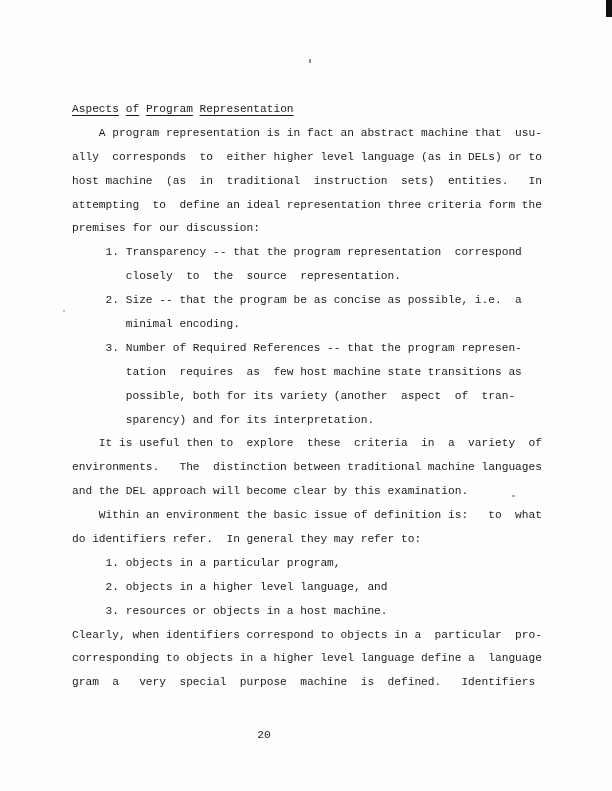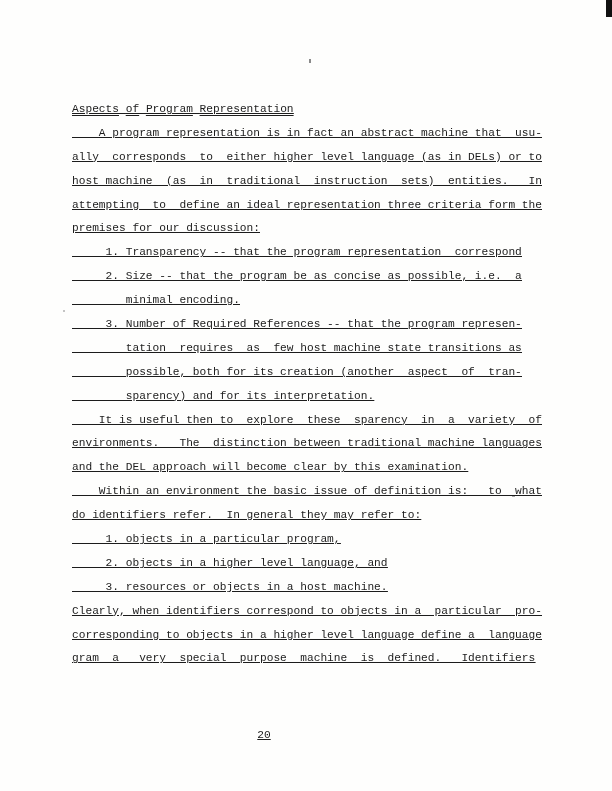--- a/index.html
+++ b/index.html
@@ -1,15 +1,15 @@
 <!DOCTYPE html>
 <html><head>
 <meta charset="utf-8">
 <style>
-  * { margin: 0; padding: 0; box-sizing: border-box; text-decoration: underline; }
+  * { margin: 0; padding: 0; box-sizing: border-box; }
   html, body { width: 612px; height: 791px; }
   body {
     position: relative;
     background: #fdfdfb;
     font-family: "Liberation Mono", "DejaVu Sans Mono", monospace;
     color: #1c1c1c;
     overflow: hidden;
   }
   .page {
     position: absolute;
@@ -88,27 +88,28 @@
 
   <div class="text-block">
     <div class="heading-line"><span class="hw">Aspects</span> <span class="hw">of</span> <span class="hw">Program</span> <span class="hw">Representation</span></div>
     <div>
         <div class="line">    A program representation is in fact an abstract machine that  usu-</div>
         <div class="line">ally  corresponds  to  either higher level language (as in DELs) or to</div>
         <div class="line">host machine  (as  in  traditional  instruction  sets)  entities.   In</div>
         <div class="line">attempting  to  define an ideal representation three criteria form the</div>
         <div class="line">premises for our discussion:</div>
         <div class="line">     1. Transparency -- that the program representation  correspond</div>
+        <div class="line">        closely  to  the  source  representation.</div>
         <div class="line">     2. Size -- that the program be as concise as possible, i.e.  a</div>
         <div class="line">        minimal encoding.</div>
         <div class="line">     3. Number of Required References -- that the program represen-</div>
         <div class="line">        tation  requires  as  few host machine state transitions as</div>
-        <div class="line">        possible, both for its creation (another  aspect  of  tran-</div>
+        <div class="line">        possible, both for its variety (another  aspect  of  tran-</div>
         <div class="line">        sparency) and for its interpretation.</div>
-        <div class="line">    It is useful then to  explore  these  sparency  in  a  variety  of</div>
+        <div class="line">    It is useful then to  explore  these  criteria  in  a  variety  of</div>
         <div class="line">environments.   The  distinction between traditional machine languages</div>
         <div class="line">and the DEL approach will become clear by this examination.</div>
         <div class="line">    Within an environment the basic issue of definition is:   to  what</div>
         <div class="line">do identifiers refer.  In general they may refer to:</div>
         <div class="line">     1. objects in a particular program,</div>
         <div class="line">     2. objects in a higher level language, and</div>
         <div class="line">     3. resources or objects in a host machine.</div>
         <div class="line">Clearly, when identifiers correspond to objects in a  particular  pro-</div>
         <div class="line">corresponding to objects in a higher level language define a  language</div>
         <div class="line">gram  a   very  special  purpose  machine  is  defined.   Identifiers</div>

